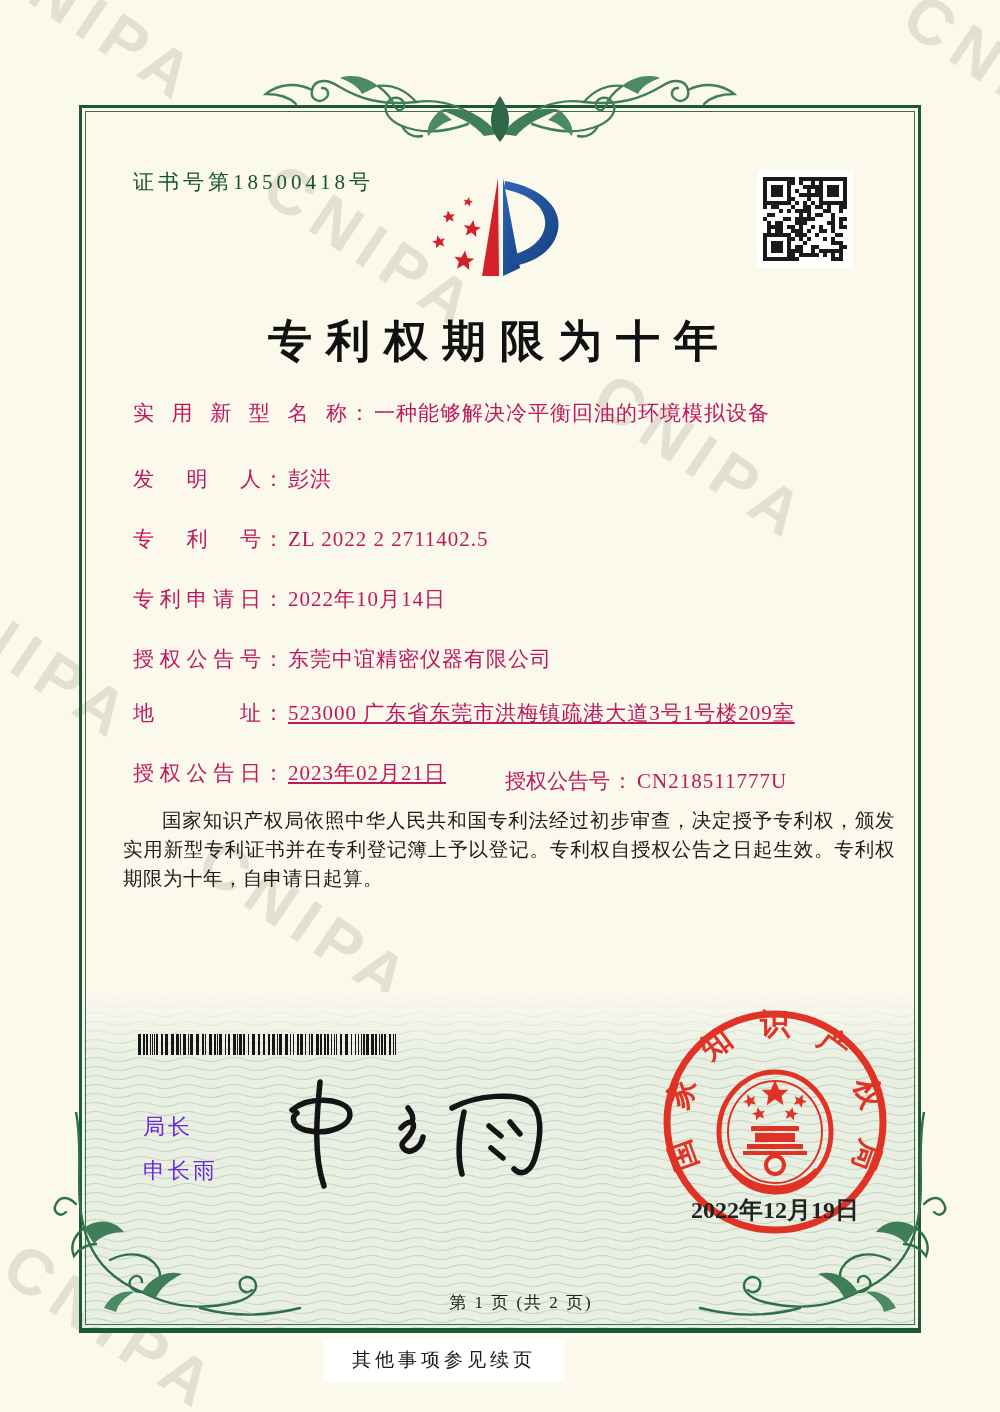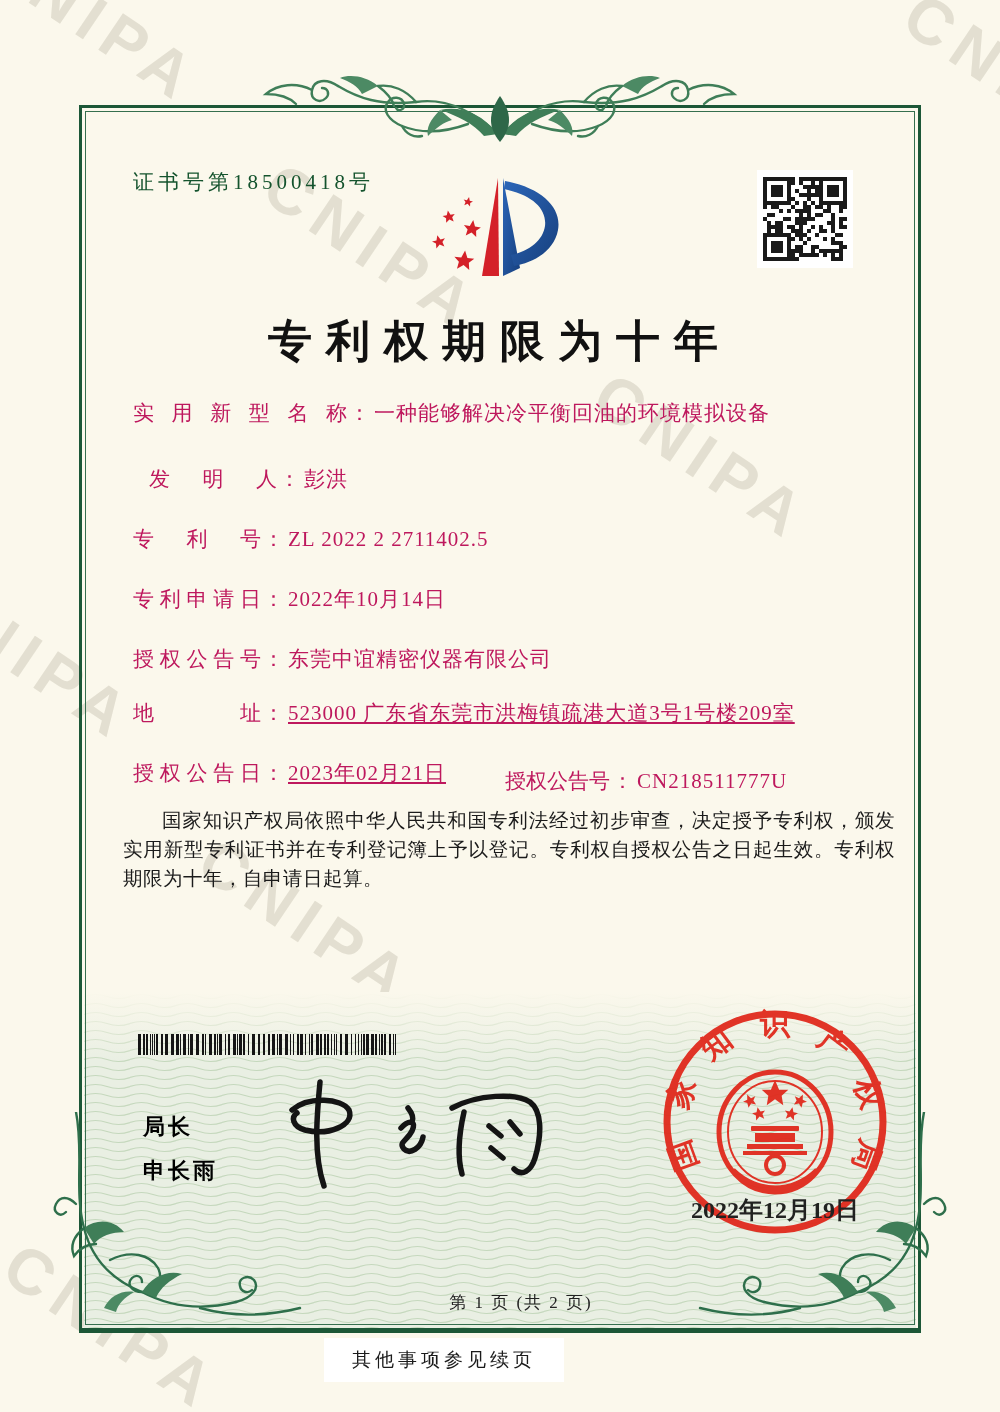--- a/index.html
+++ b/index.html
@@ -20,22 +20,22 @@
          letter-spacing:14px;color:#111;z-index:4;}
   .frow{position:absolute;left:133px;font-size:21px;color:#be185d;white-space:nowrap;z-index:4;}
   .flabel{display:inline-block;width:128px;text-align:justify;text-align-last:justify;vertical-align:bottom;}
   .flabel.wide{width:214px;}
   .fcolon{display:inline-block;margin:0 4px 0 2px;}
   .fvalue{letter-spacing:1px;}
   .grant2{position:absolute;left:372px;top:8px;}
   .paras{left:123px;top:806px;width:772px;z-index:4;}
   .paras p{margin:0 0 8px 0;font-size:19.5px;line-height:29px;text-indent:2em;
            text-align:justify;color:#1b1b1b;letter-spacing:0.5px;}
-  .sig-label{position:absolute;left:143px;font-size:22px;color:#000000;z-index:5;
-             font-family:"Liberation Sans","DejaVu Sans",sans-serif;font-weight:700;letter-spacing:3px;}
+  .sig-label{position:absolute;left:143px;font-size:22px;color:#6d28d9;z-index:5;
+             font-family:"Liberation Sans","DejaVu Sans",sans-serif;font-weight:400;letter-spacing:3px;}
   .pagenum{left:0;top:1291px;width:1000px;text-align:center;font-size:17px;color:#222;z-index:5;letter-spacing:2px;padding-left:21px;}
   .bottomnote{left:0;top:1338px;width:888px;text-align:center;z-index:5;}
   .bottomnote span{display:inline-block;background:#ffffff;padding:9px 28px;font-size:19px;
                    letter-spacing:4px;color:#1b1b1b;}
   .qrbox{left:757px;top:170px;width:96px;height:98px;background:#ffffff;z-index:4;
          display:flex;align-items:center;justify-content:center;}
   svg{display:block;}
   .z4{z-index:4;} .z5{z-index:5;} .z1{z-index:1;}
 </style>
 </head>
@@ -368,21 +368,21 @@
       <rect x="18" y="20" width="1" height="1" fill="#1a1a1a"></rect>
       <rect x="19" y="20" width="1" height="1" fill="#1a1a1a"></rect>
     </svg>
 </div>
 
 <div class="abs title">专利权期限为十年</div>
 
 <div class="frow" style="top:399px;">
   <span class="flabel wide">实用新型名称</span><span class="fcolon">：</span><span class="fvalue">一种能够解决冷平衡回油的环境模拟设备</span>
 </div>
-<div class="frow" style="top:465px;margin-left:16px;">
+<div class="frow" style="top:465px;">
   <span class="flabel">发明人</span><span class="fcolon">：</span><span class="fvalue">彭洪</span>
 </div>
 <div class="frow" style="top:525px;">
   <span class="flabel">专利号</span><span class="fcolon">：</span><span class="fvalue">ZL 2022 2 2711402.5</span>
 </div>
 <div class="frow" style="top:585px;">
   <span class="flabel">专利申请日</span><span class="fcolon">：</span><span class="fvalue">2022年10月14日</span>
 </div>
 <div class="frow" style="top:645px;">
   <span class="flabel">授权公告号</span><span class="fcolon">：</span><span class="fvalue">东莞中谊精密仪器有限公司</span>

